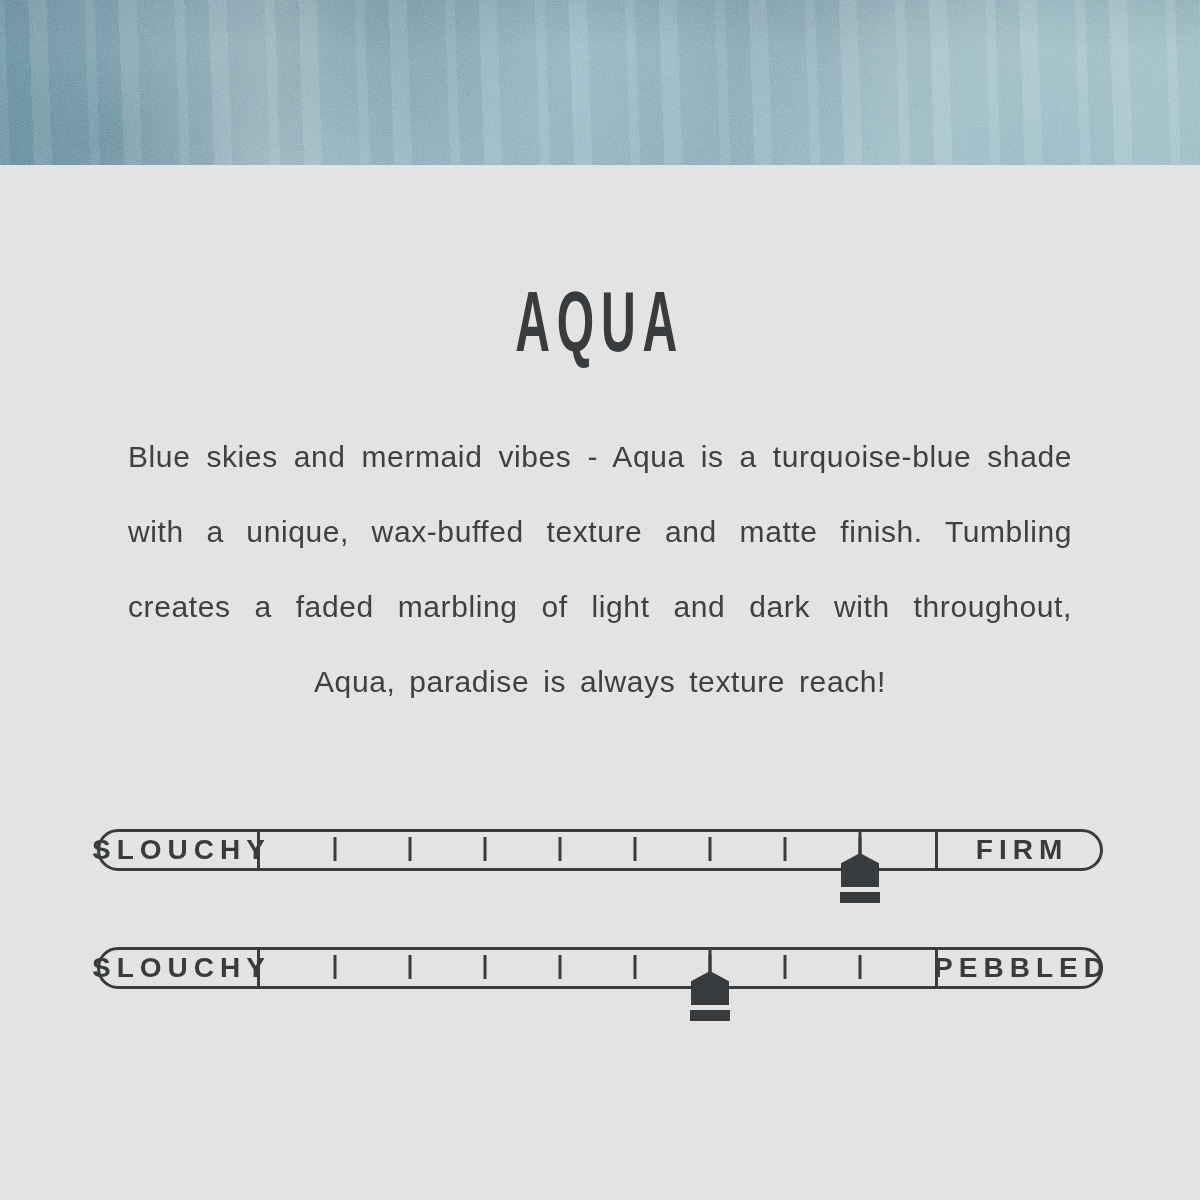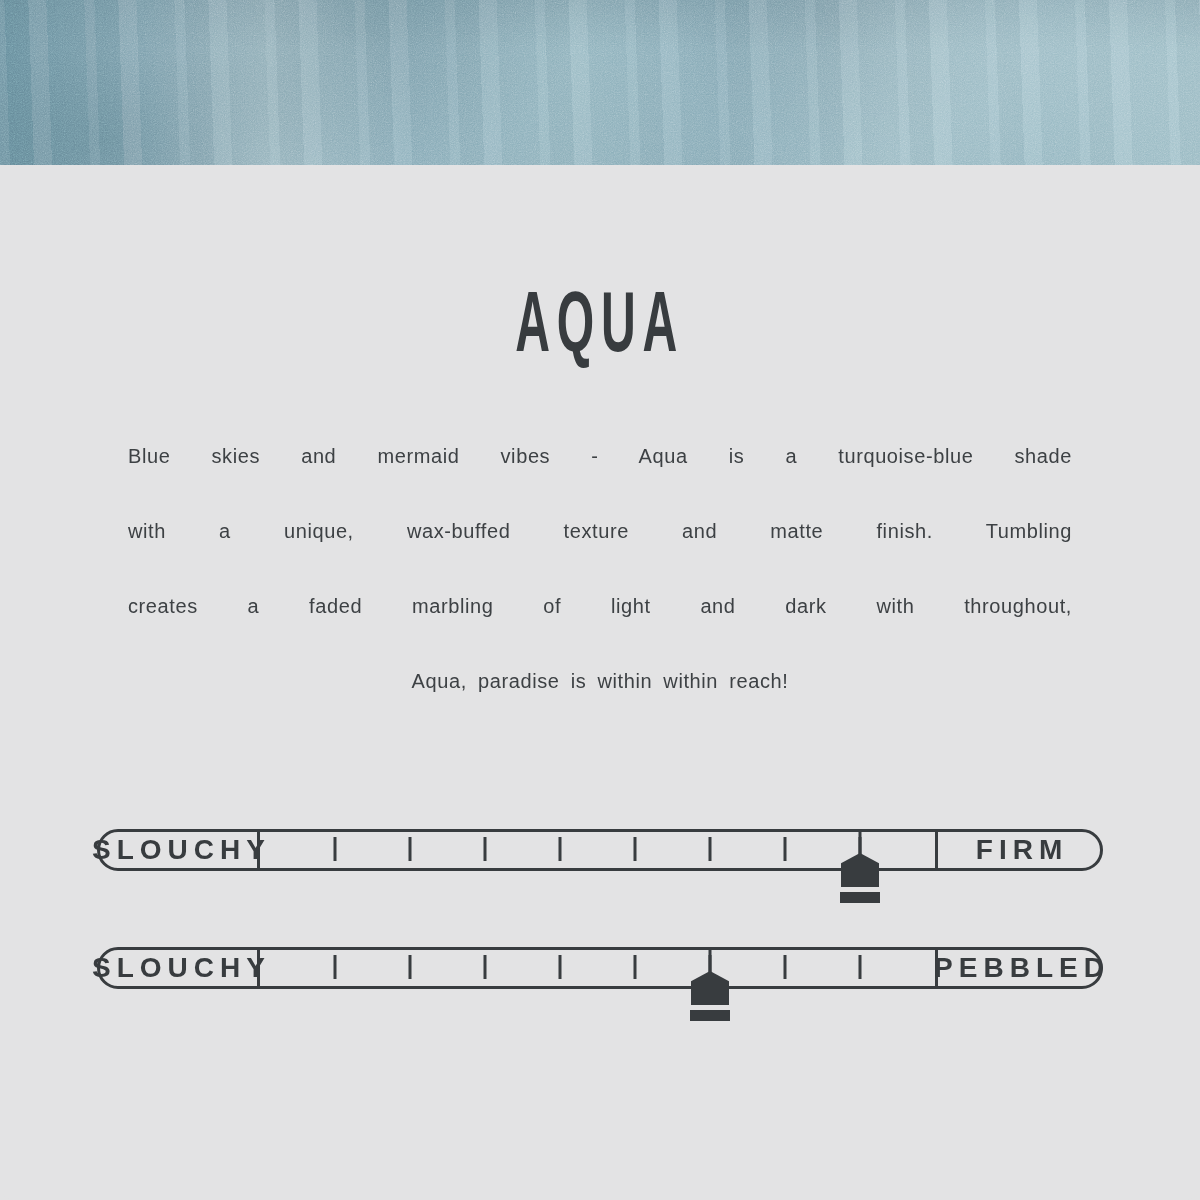--- a/index.html
+++ b/index.html
@@ -77,21 +77,21 @@
   }
 
   
   .description {
     width: 944px;
     margin: 66px auto 0 auto;
   }
   .para-line {
     height: 75px;
     line-height: 75px;
-    font-size: 20px;
+    font-size: 30px;
     letter-spacing: 0.6px;
     word-spacing: 5px;
     color: var(--text);
     text-align: justify;
     text-align-last: justify;
     white-space: nowrap;
   }
   .para-line.last { text-align: center; text-align-last: center; }
 
   
@@ -166,21 +166,21 @@
   </div>
 
   <div class="title">
     <span>AQUA</span>
   </div>
 
   <div class="description">
     <div class="para-line">Blue skies and mermaid vibes - Aqua is a turquoise-blue shade</div>
     <div class="para-line">with a unique, wax-buffed texture and matte finish. Tumbling</div>
     <div class="para-line">creates a faded marbling of light and dark with throughout,</div>
-    <div class="para-line last">Aqua, paradise is within within reach!</div>
+    <div class="para-line last">Aqua, paradise is always texture reach!</div>
   </div>
 
   <div class="sliders">
 
     <div class="slider">
       <div class="cap left">SLOUCHY</div>
       <div class="track">
         <div class="marker" style="left: 88.8889%;">
           <div class="marker-stem"></div>
           <div class="marker-head"></div>

